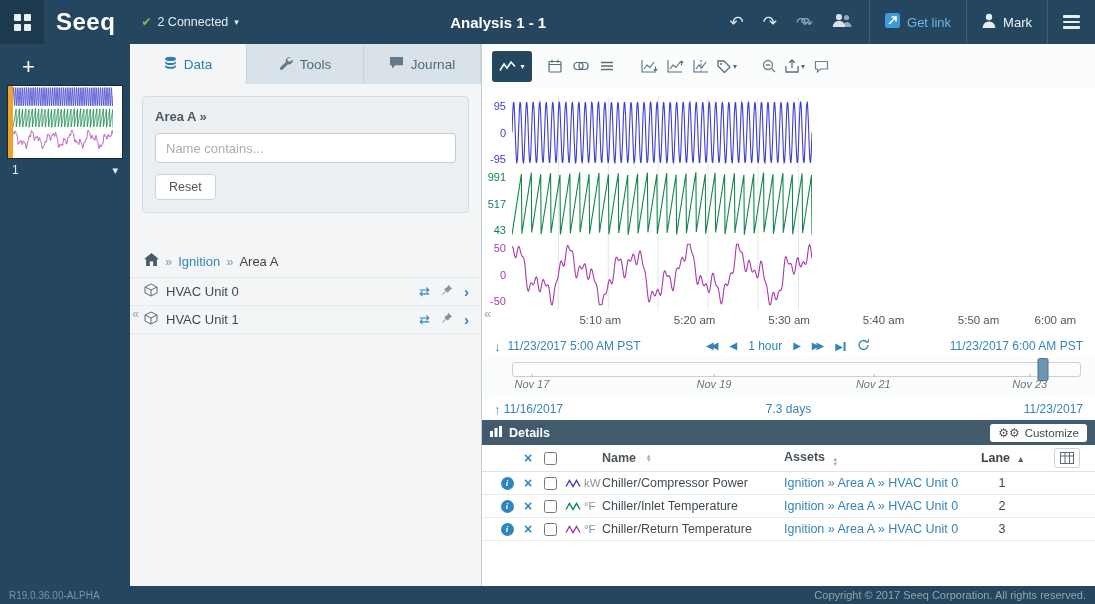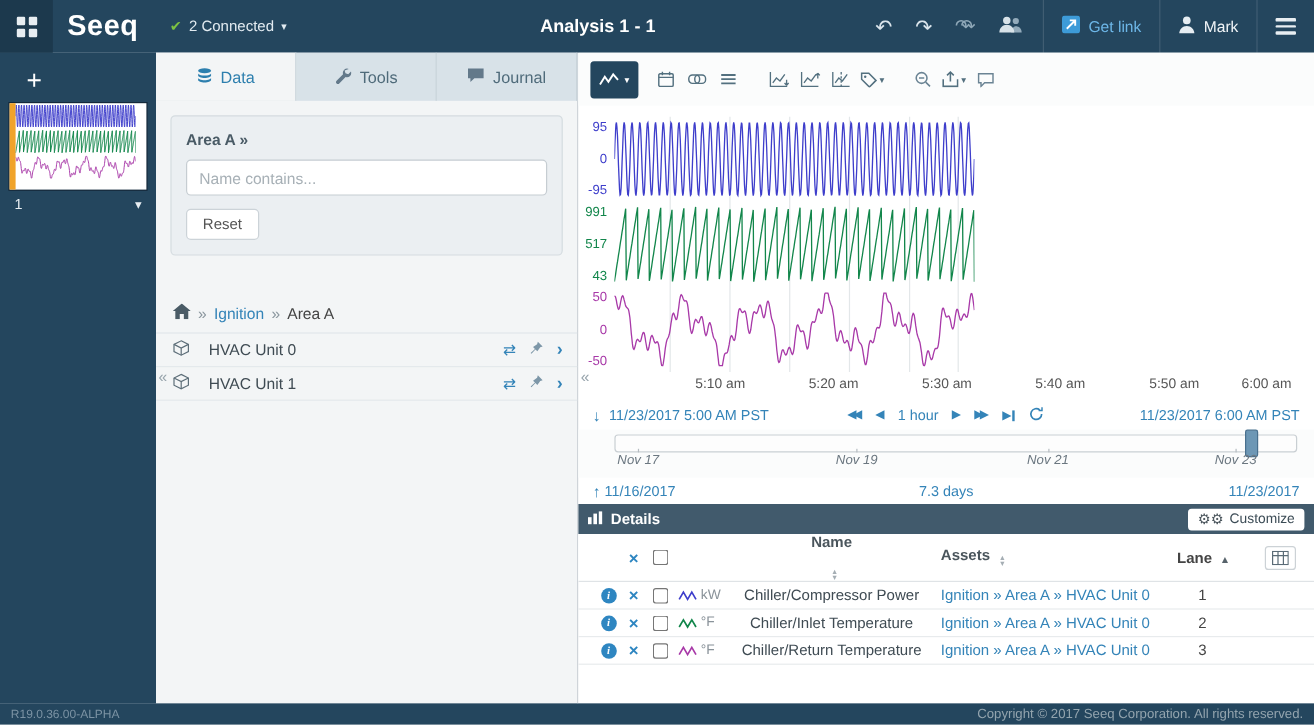--- a/index.html
+++ b/index.html
@@ -48,21 +48,21 @@
   .tab.active{background:var(--panel);color:#2d7fae;}
   .search-card{margin:12px;background:#ebeff2;border:1px solid #d5dce0;border-radius:4px;padding:12px;}
   .scope{font-weight:bold;font-size:13px;color:#4a5b66;margin-bottom:9px;}
   .search-card input{width:100%;height:30px;border:1px solid #c6cdd2;border-radius:4px;padding:0 10px;font-size:13px;color:#555;background:#fff;}
   .search-card input::placeholder{color:#a7b0b6;}
   .reset-btn{margin-top:11px;background:#fff;border:1px solid #ccd3d8;border-radius:4px;padding:5px 13px;font-size:12.5px;color:#555;cursor:pointer;}
   .crumbs{margin-top:28px;display:flex;align-items:center;gap:6px;padding:0 14px 8px 14px;font-size:13px;color:#444;border-bottom:1px solid #e2e7ea;}
   .crumb-sep{color:#8a969e;}
   .crumb-link{color:var(--link);cursor:pointer;}
   .asset-row{display:flex;align-items:center;height:28px;padding:0 12px 0 14px;border-bottom:1px solid #e4e9ec;font-size:13px;cursor:pointer;}
-  .asset-row .nm{flex:1;margin-left:16px;}
+  .asset-row .nm{flex:1;margin-left:8px;}
   .row-ics{display:flex;align-items:center;gap:11px;color:var(--link);}
   .swap-ic{font-size:13px;cursor:pointer;}
   .chev-ic{font-size:15px;font-weight:bold;cursor:pointer;}
   .collapse{position:absolute;left:2px;top:262px;color:#97a4ac;font-size:13px;cursor:pointer;}
 
   
   .trend-panel{flex:1;background:#fff;position:relative;display:flex;flex-direction:column;min-width:0;}
   .trend-toolbar{flex:0 0 44px;display:flex;align-items:center;padding:0 10px;background:#fbfcfc;}
   .chart-btn{width:40px;height:31px;background:var(--navy);border-radius:3px;display:flex;align-items:center;justify-content:center;gap:4px;cursor:pointer;margin-right:10px;}
   .chart-btn .caret{color:#fff;font-size:8px;}
@@ -106,21 +106,21 @@
   .gear{font-size:12px;color:#4a555c;}
   .thead,.trow{display:flex;align-items:center;padding-left:14px;padding-right:6px;}
   .thead{flex:0 0 27px;border-bottom:1px solid #dfe3e6;font-size:12.5px;font-weight:bold;color:#4a555c;background:#fff;}
   .trow{flex:0 0 23px;border-bottom:1px solid #e8ebed;font-size:12.5px;}
   .c-info{width:22px;display:flex;justify-content:center;}
   .c-x{width:20px;text-align:center;color:#2e86c1;font-size:14px;font-weight:bold;cursor:pointer;}
   .c-chk{width:24px;display:flex;justify-content:center;}
   .c-chk input{width:13px;height:13px;cursor:pointer;}
   .c-wave{width:22px;display:flex;justify-content:center;}
   .c-unit{width:18px;color:#8a939a;font-size:11.5px;}
-  .c-name{width:182px;display:flex;align-items:center;gap:16px;flex-direction:column;}
+  .c-name{width:182px;display:flex;align-items:center;gap:6px;}
   .c-assets{flex:1;color:var(--link);cursor:pointer;white-space:nowrap;overflow:hidden;}
   .c-lane{width:86px;text-align:center;color:#444;}
   .c-cfg{width:44px;display:flex;justify-content:center;}
   .cfg-btn{width:26px;height:20px;border:1px solid #ccd2d6;border-radius:3px;background:#fff;display:flex;align-items:center;justify-content:center;cursor:pointer;}
   .info-ic{width:13px;height:13px;border-radius:50%;background:#2e86c1;color:#fff;font-size:9px;font-weight:bold;display:flex;align-items:center;justify-content:center;cursor:pointer;font-family:"Liberation Serif",serif;font-style:italic;}
   .sort{display:inline-flex;flex-direction:column;margin-left:5px;color:#a5aeb4;font-size:7px;line-height:4.5px;font-weight:normal;}
   .sort-one{margin-left:5px;color:#57636b;font-size:9px;}
 
   
   .footer{flex:0 0 18px;background:var(--navy);display:flex;align-items:center;justify-content:space-between;padding:0 9px;gap:11px;}

